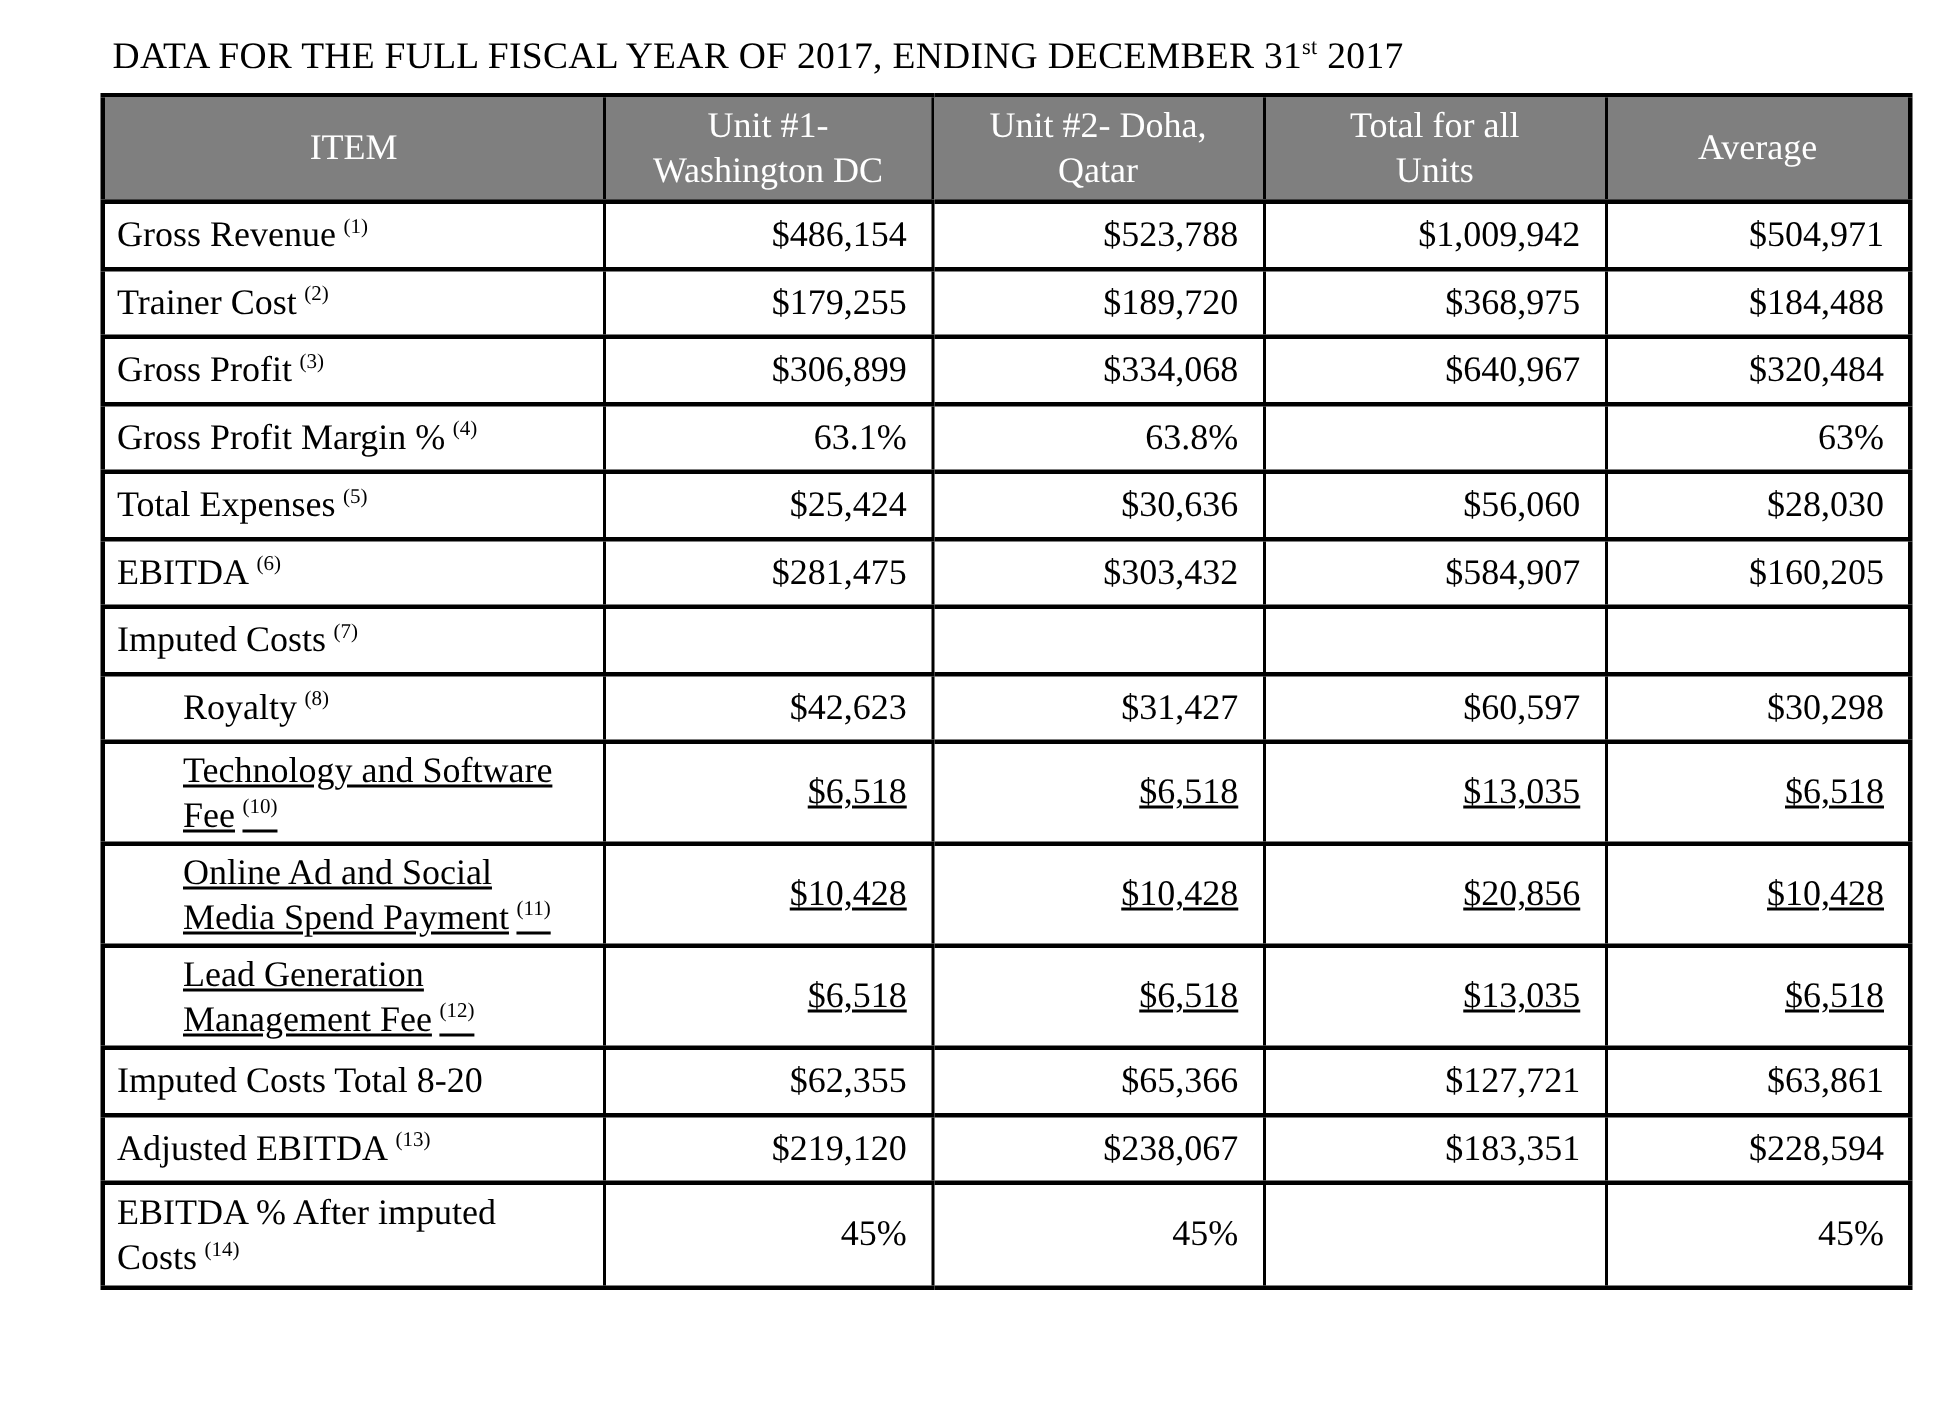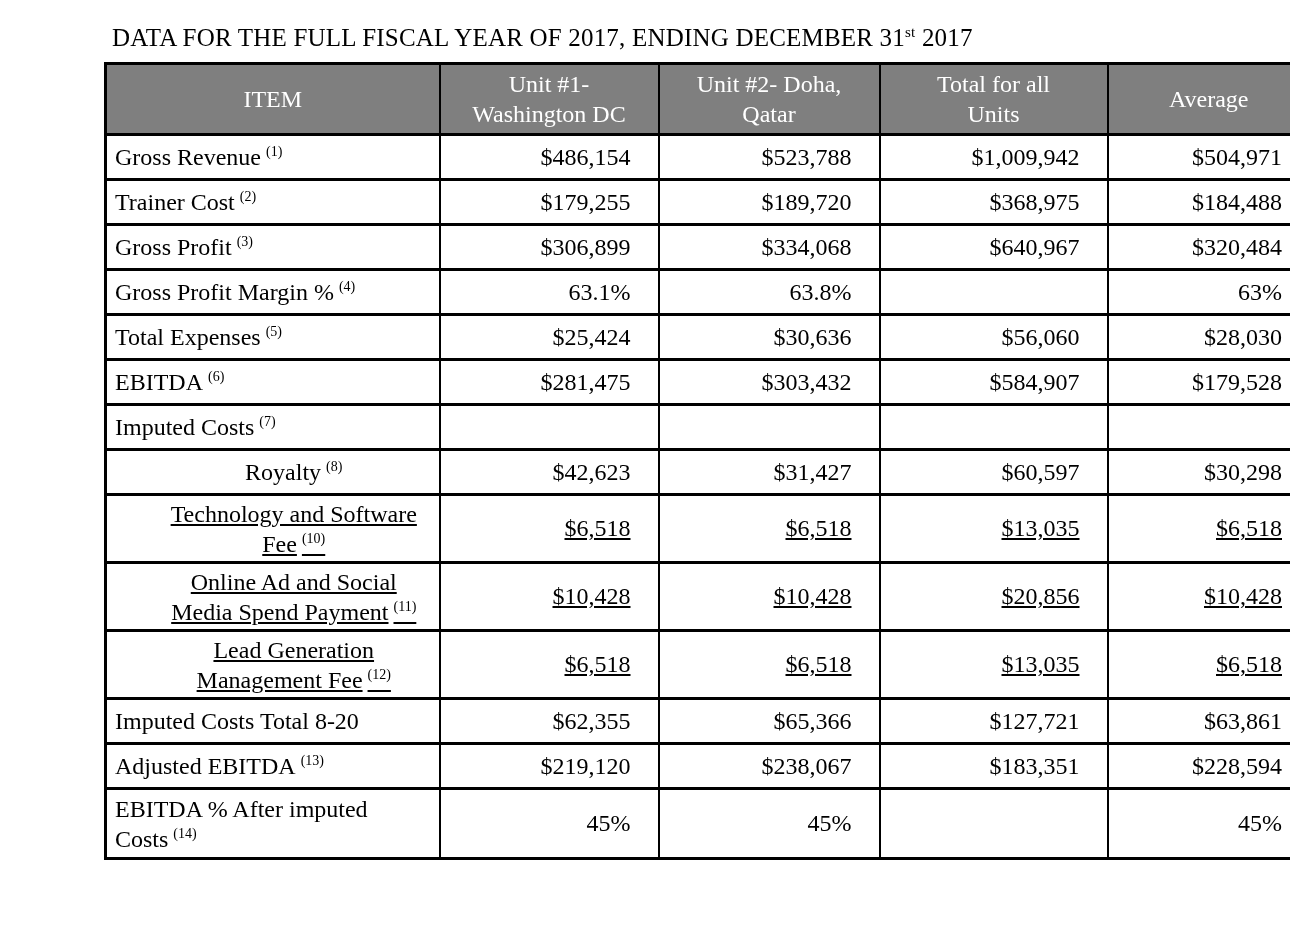--- a/index.html
+++ b/index.html
@@ -7,21 +7,20 @@
     padding: 0;
     background: #ffffff;
     width: 1290px;
     height: 934px;
     font-family: "Liberation Serif", serif;
     color: #000000;
     overflow: hidden;
   }
   .page {
     padding: 24px 0 0 67px;
-    margin-left: 37px;
   }
   .doc-title {
     font-size: 25px;
     font-weight: normal;
     margin: 0 0 10px 8px;
     white-space: nowrap;
     letter-spacing: 0.2px;
   }
   .doc-title sup {
     font-size: 15px;
@@ -48,22 +47,22 @@
     text-align: center;
     padding: 4px 6px;
     line-height: 1.25;
   }
   .hline { display: block; }
   tr.hdr   { height: 68px; }
   tr.r1    { height: 45px; }
   tr.r2    { height: 68px; text-decoration: underline; }
   tr.r3    { height: 70px; }
   td.lbl   { text-align: left; line-height: 1.25; }
-  td.lbl-r { text-align: center; padding-left: 52px; padding-right: 10px; line-height: 1.25; }
-  td.val   { text-align: right; padding-right: 27px; }
+  td.lbl-r { text-align: left; padding-left: 52px; padding-right: 10px; line-height: 1.25; }
+  td.val   { text-align: right; padding-right: 16px; }
   td sup {
     font-size: 14px;
     margin-left: 5px;
     white-space: nowrap;
   }
 </style>
 </head>
 <body>
 
 <div class="page">
@@ -136,21 +135,21 @@
         <td class="val">$25,424</td>
         <td class="val">$30,636</td>
         <td class="val">$56,060</td>
         <td class="val">$28,030</td>
       </tr>
       <tr class="r1">
         <td class="lbl"><span>EBITDA</span><sup>(6)</sup></td>
         <td class="val">$281,475</td>
         <td class="val">$303,432</td>
         <td class="val">$584,907</td>
-        <td class="val">$179,528</td>
+        <td class="val">$160,205</td>
       </tr>
       <tr class="r1">
         <td class="lbl"><span>Imputed Costs</span><sup>(7)</sup></td>
         <td class="val"></td>
         <td class="val"></td>
         <td class="val"></td>
         <td class="val"></td>
       </tr>
       <tr class="r1">
         <td class="lbl-r"><span>Royalty</span><sup>(8)</sup></td>

